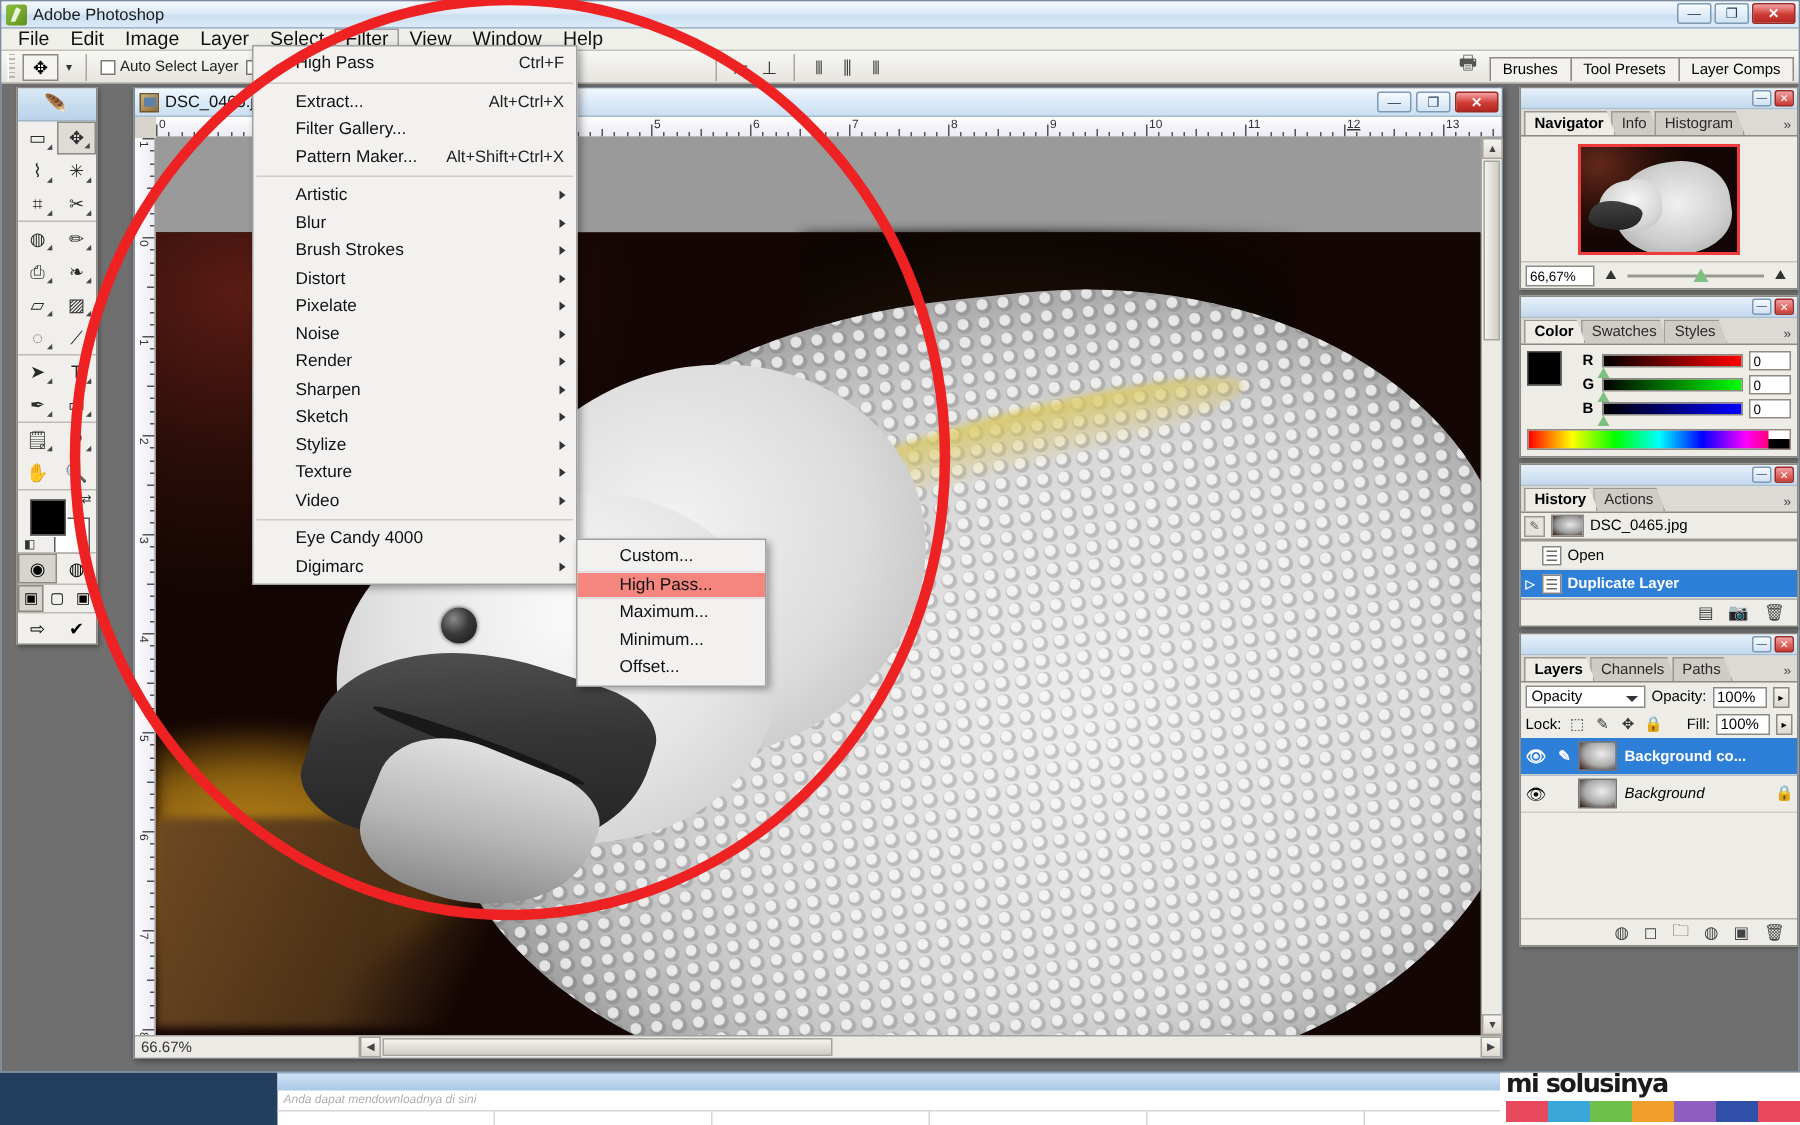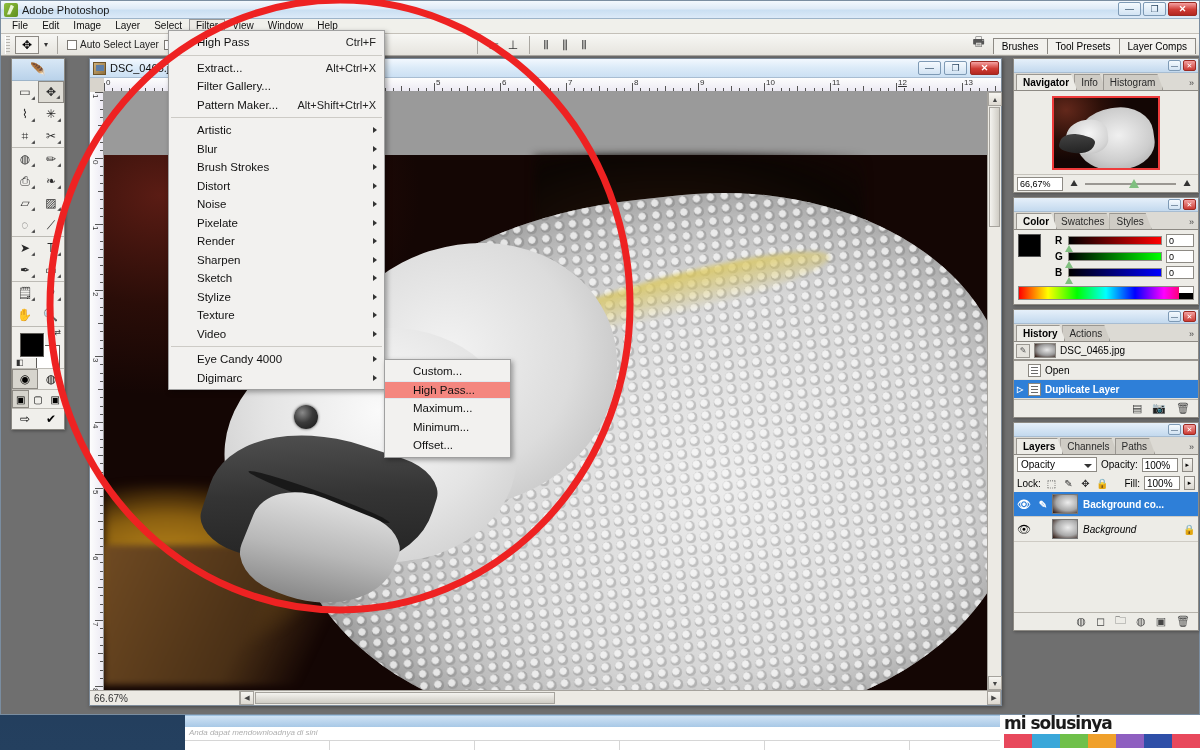--- a/index.html
+++ b/index.html
@@ -89,21 +89,21 @@
     border-color:#9c2a22; color:#fff; font-weight:bold;
   }
 
   
   #ps-menubar {
     height:15px; flex:0 0 15px; background:#f0f0eb;
     border-bottom:1px solid #c4c0b8;
     display:flex; align-items:center; padding-left:4px;
   }
   #ps-menubar .mi {
-    padding:0 7px; font-size:10px; line-height:14px; color:#111; cursor:default;
+    padding:0 7px; font-size:13px; line-height:14px; color:#111; cursor:default;
   }
   #ps-menubar .mi.active {
     background:#eceae4; border:1px solid #9a9a9a; padding:0 6px;
     line-height:12px;
   }
 
   
   #ps-optionsbar {
     height:22px; flex:0 0 22px;
     background:linear-gradient(180deg,#f7f7f4,#e6e4de);
@@ -1157,25 +1157,25 @@
     </div>
     <div class="mrow">
       <span>Brush Strokes</span>
       <span class="arr"></span>
     </div>
     <div class="mrow">
       <span>Distort</span>
       <span class="arr"></span>
     </div>
     <div class="mrow">
+      <span>Pixelate</span>
+      <span class="arr"></span>
+    </div>
+    <div class="mrow">
       <span>Noise</span>
-      <span class="arr"></span>
-    </div>
-    <div class="mrow">
-      <span>Pixelate</span>
       <span class="arr"></span>
     </div>
     <div class="mrow">
       <span>Render</span>
       <span class="arr"></span>
     </div>
     <div class="mrow">
       <span>Sharpen</span>
       <span class="arr"></span>
     </div>

